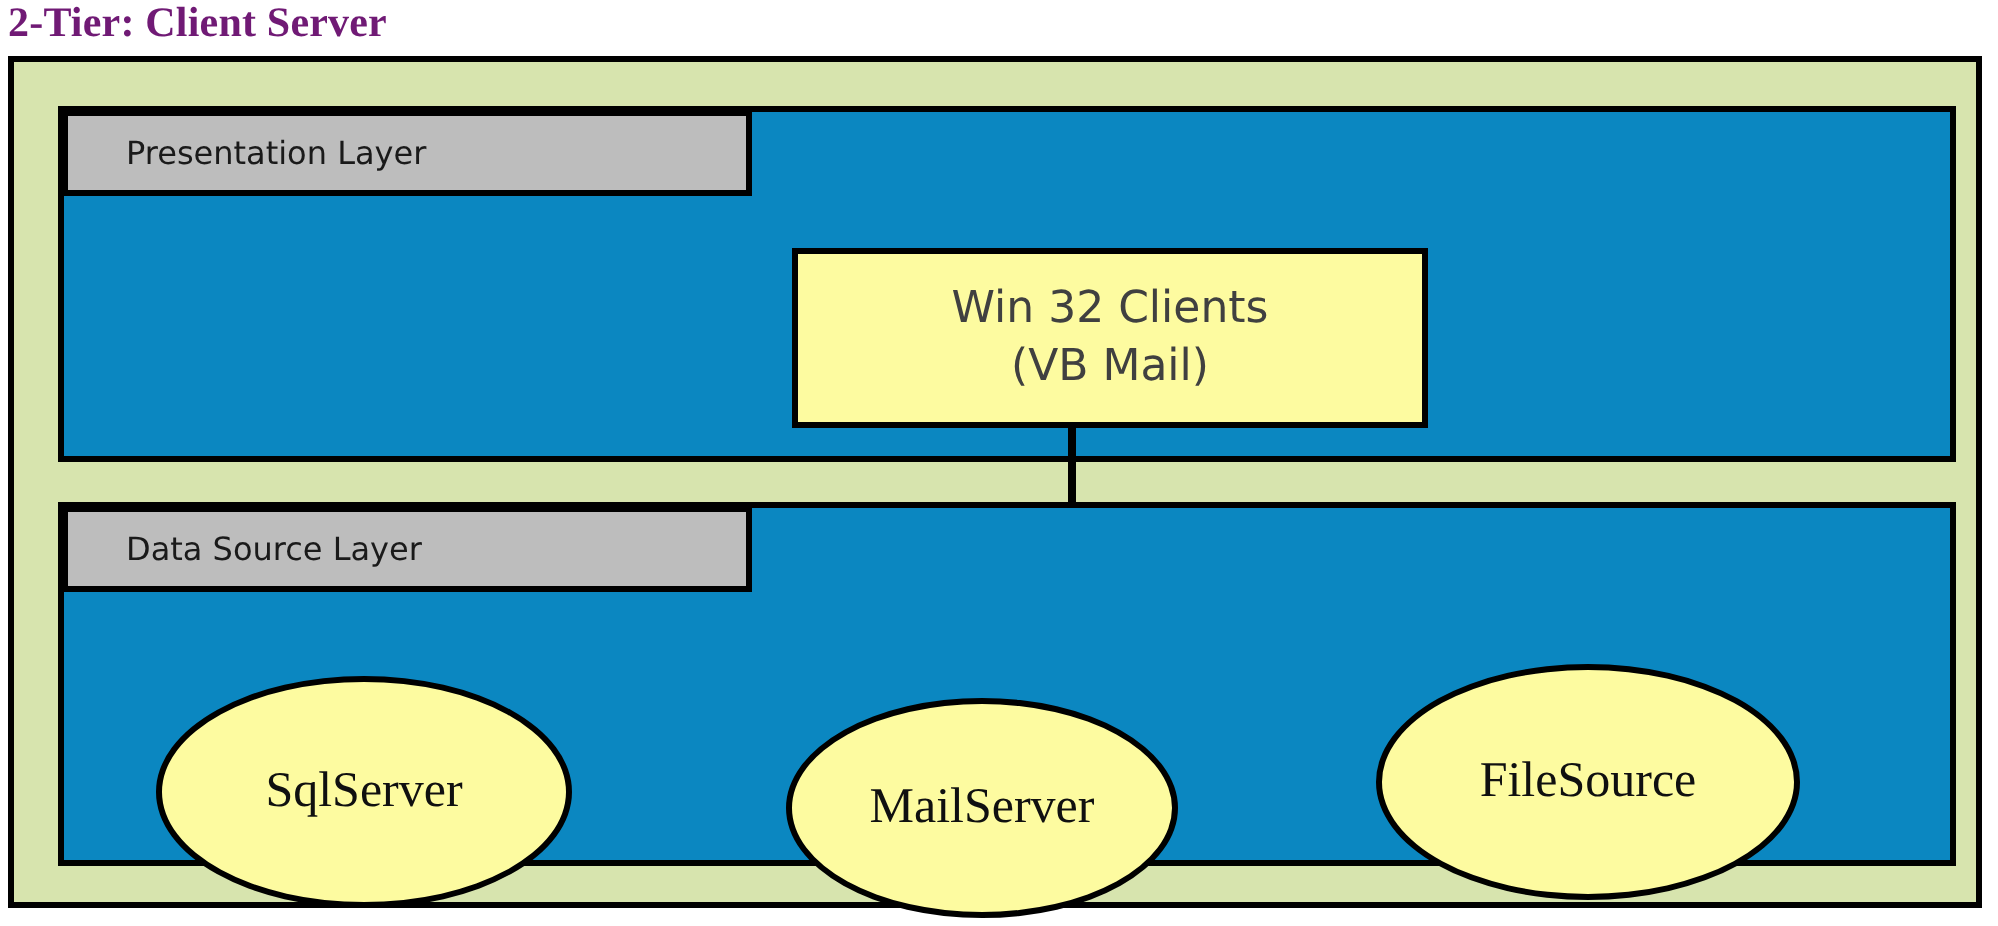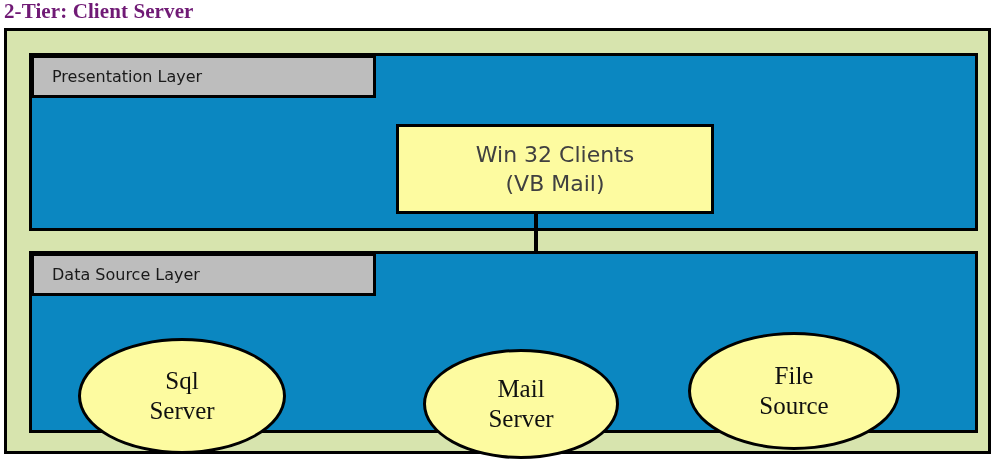--- a/index.html
+++ b/index.html
@@ -68,21 +68,21 @@
     top: -1px;
     width: 345px;
     height: 43px;
     background: #bdbdbd;
     border: 3px solid #000000;
     box-sizing: border-box;
     display: flex;
     align-items: center;
   }
   .layer-tab-label {
-    margin-left: 18px;
+    margin-left: 29px;
     font-family: "DejaVu Sans", sans-serif;
     font-size: 16px;
     color: #1a1a1a;
     white-space: nowrap;
   }
 
   
   #win32-clients-box {
     position: absolute;
     left: 364px;
@@ -116,39 +116,39 @@
   }
 
   
   .data-ellipse {
     position: absolute;
     background: #fdfba0;
     border: 3px solid #000000;
     border-radius: 50%;
     box-sizing: border-box;
     display: flex;
-    flex-direction: column;
+    flex-direction: row;
     align-items: center;
     justify-content: center;
   }
   .data-ellipse .ellipse-line {
     font-family: "Liberation Serif", serif;
     font-size: 25px;
     line-height: 30px;
     color: #101010;
     white-space: nowrap;
   }
   #ellipse-sql-server {
     left: 46px;
     top: 84px;
     width: 208px;
     height: 116px;
   }
   #ellipse-mail-server {
-    left: 391px;
+    left: 361px;
     top: 95px;
     width: 196px;
     height: 110px;
   }
   #ellipse-file-system {
     left: 656px;
     top: 78px;
     width: 212px;
     height: 118px;
   }

